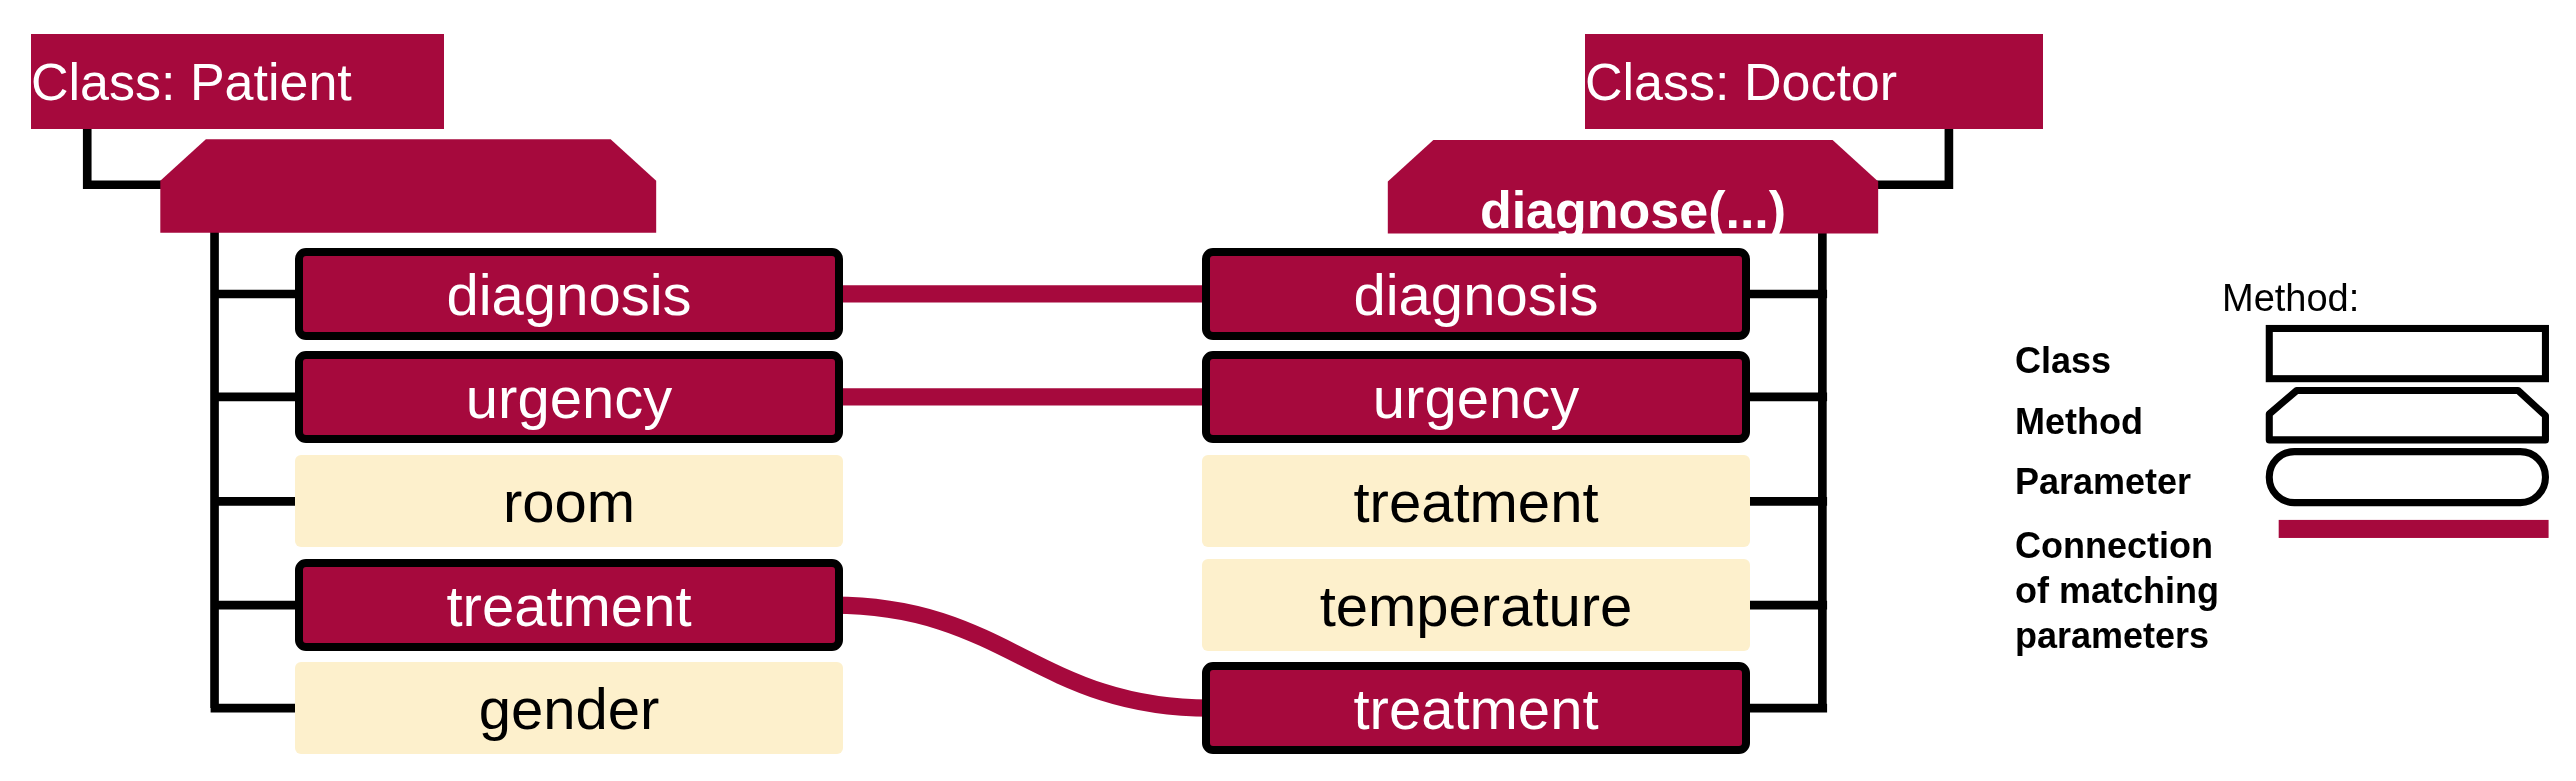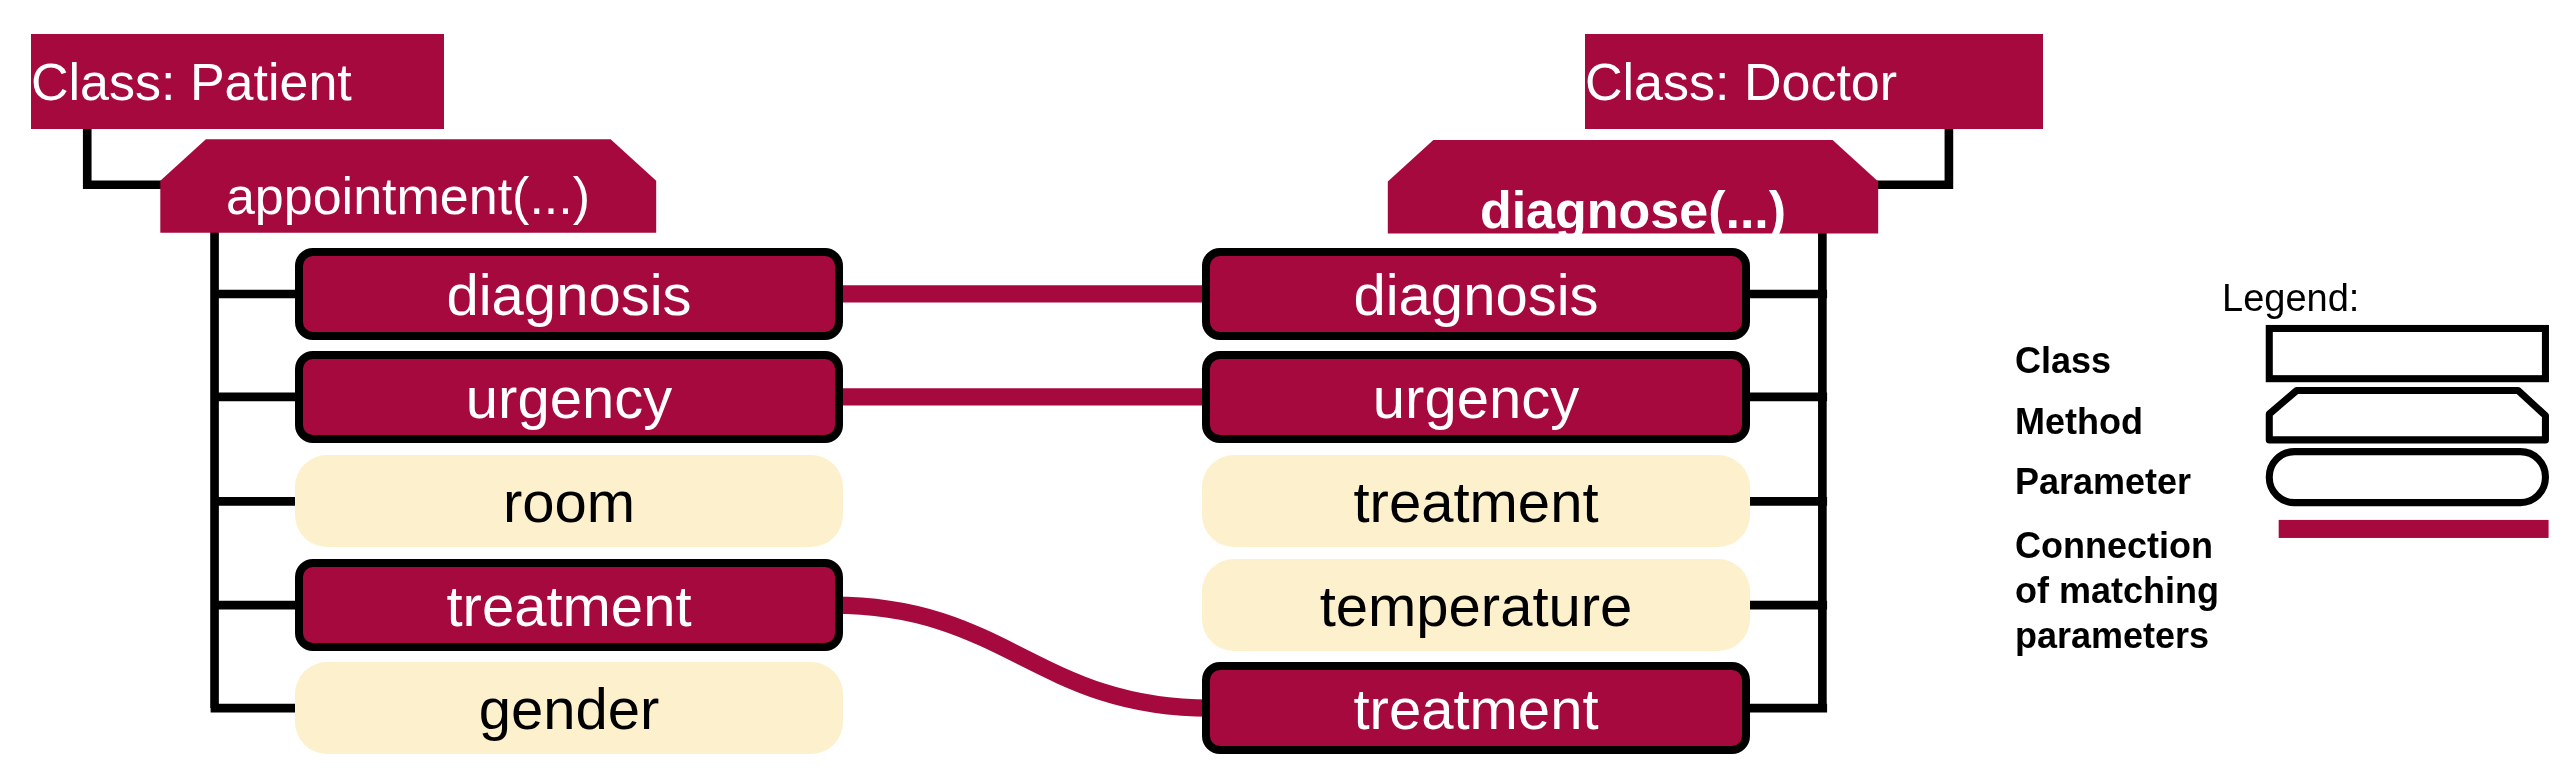--- a/index.html
+++ b/index.html
@@ -57,26 +57,26 @@
     display: flex;
     align-items: center;
     justify-content: center;
     font-size: 58px;
     white-space: nowrap;
   }
   .param.matched {
     background: #A6093D;
     color: #ffffff;
     border: 8.6px solid #000000;
-    border-radius: 18px;
+    border-radius: 11px;
   }
   .param.unmatched {
     background: #FDF0CC;
     color: #000000;
-    border-radius: 32px;
+    border-radius: 6px;
   }
   .col-left  { left: 295px; }
   .col-right { left: 1202px; }
   .row-1 { top: 248px; }
   .row-2 { top: 351px; }
   .row-3 { top: 455px; }
   .row-4 { top: 559px; }
   .row-5 { top: 662px; }
 
   
@@ -123,23 +123,20 @@
     <polygon points="1766,297 1766,231 1824,178 2332,178 2390,231 2390,297" fill="#A6093D"></polygon>
   </svg>
 
   <div class="class-box" id="patient-class">
     <span>Class: Patient</span>
   </div>
   <div class="class-box" id="doctor-class">
     <span>Class: Doctor</span>
   </div>
 
-  <div class="method-label" id="patient-method-label">
-    <span>appointment(...)</span>
-  </div>
   <div class="method-label" id="doctor-method-label">
     <span>diagnose(...)</span>
   </div>
 
   <div class="param matched col-left row-1">
     <span>diagnosis</span>
   </div>
   <div class="param matched col-left row-2">
     <span>urgency</span>
   </div>
@@ -162,21 +159,21 @@
   <div class="param unmatched col-right row-3">
     <span>treatment</span>
   </div>
   <div class="param unmatched col-right row-4">
     <span>temperature</span>
   </div>
   <div class="param matched col-right row-5">
     <span>treatment</span>
   </div>
 
-  <div class="legend-title">Legend:</div>
+  <div class="legend-title">Method:</div>
 
   <div class="legend-label" id="legend-label-class">Class</div>
   <div class="legend-label" id="legend-label-method">Method</div>
   <div class="legend-label" id="legend-label-parameter">Parameter</div>
   <div class="legend-label" id="legend-label-connection">
     <div>Connection</div>
     <div>of matching</div>
     <div>parameters</div>
   </div>
 

